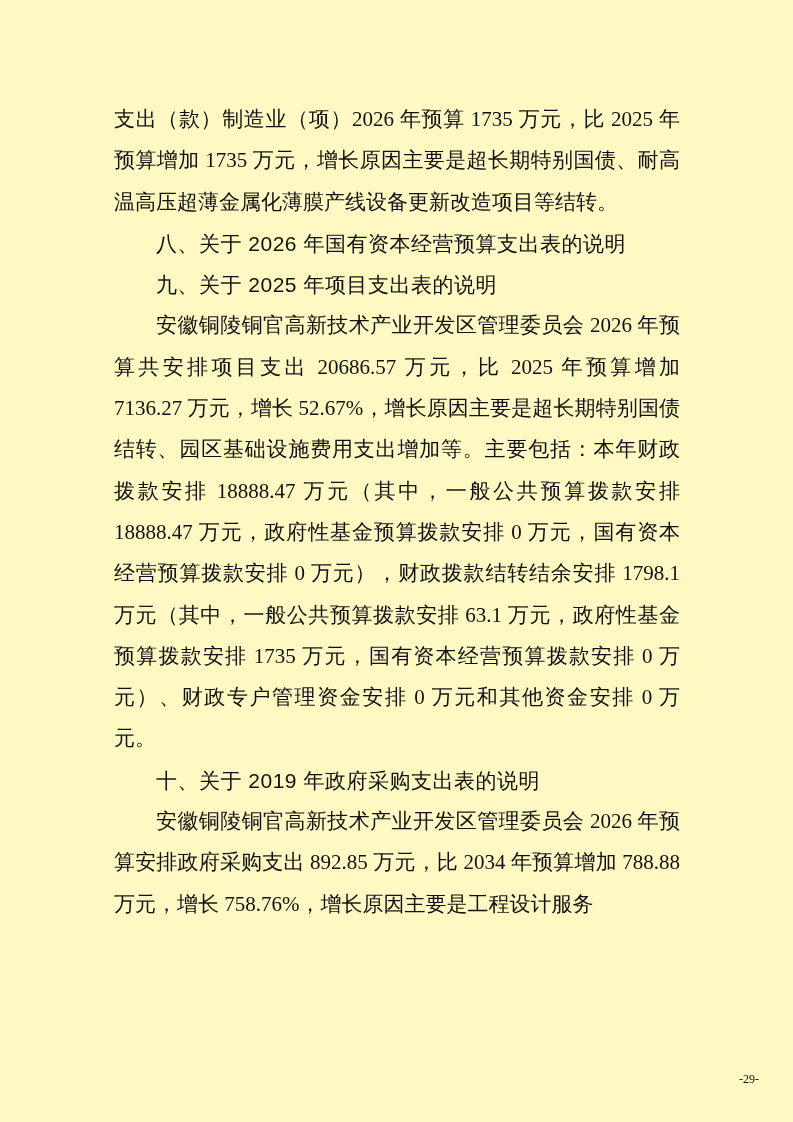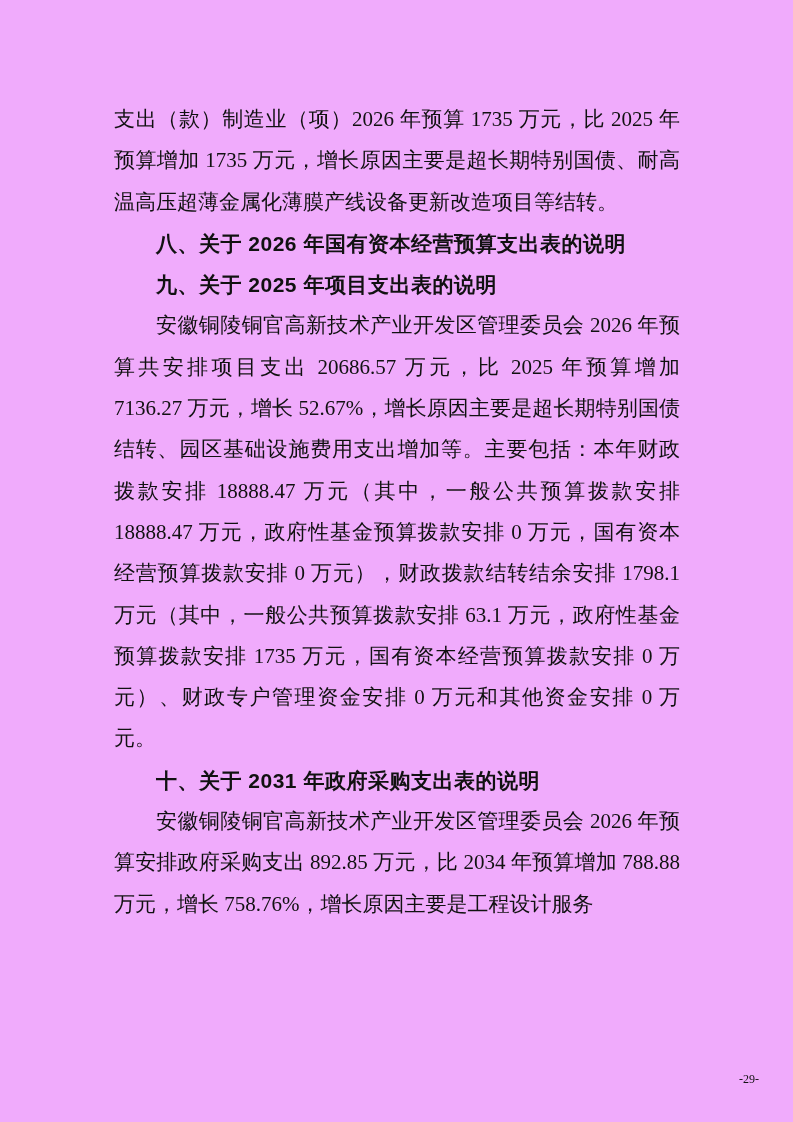--- a/index.html
+++ b/index.html
@@ -4,21 +4,21 @@
 <style>
   html, body {
     margin: 0;
     padding: 0;
     background: #ffffff;
   }
   .page {
     position: relative;
     width: 793px;
     height: 1122px;
-    background: #f0abfc;
+    background: #fef9c3;
     overflow: hidden;
     font-family: "Liberation Serif", "DejaVu Serif", serif;
     color: #111111;
   }
   .content {
     position: absolute;
     left: 114px;
     top: 99px;
     width: 566px;
     font-size: 21px;
@@ -32,21 +32,21 @@
   }
   p.body {
     text-indent: 2em;
   }
   p.cont {
     text-indent: 0;
   }
   p.heading {
     text-indent: 2em;
     font-family: "Liberation Sans", "DejaVu Sans", sans-serif;
-    font-weight: bold;
+    font-weight: normal;
     letter-spacing: 0.5px;
   }
   .page-number {
     position: absolute;
     top: 1068px;
     right: 34px;
     font-size: 12px;
     line-height: 22px;
     font-family: "Liberation Serif", "DejaVu Serif", serif;
     color: #111111;
@@ -54,18 +54,18 @@
 </style>
 </head>
 <body>
 
 <div class="page">
   <div class="content">
     <p class="cont">支出（款）制造业（项）2026 年预算 1735 万元，比 2025 年预算增加 1735 万元，增长原因主要是超长期特别国债、耐高温高压超薄金属化薄膜产线设备更新改造项目等结转。</p>
     <p class="heading">八、关于 2026 年国有资本经营预算支出表的说明</p>
     <p class="heading">九、关于 2025 年项目支出表的说明</p>
     <p class="body">安徽铜陵铜官高新技术产业开发区管理委员会 2026 年预算共安排项目支出 20686.57 万元，比 2025 年预算增加 7136.27 万元，增长 52.67%，增长原因主要是超长期特别国债结转、园区基础设施费用支出增加等。主要包括：本年财政拨款安排 18888.47 万元（其中，一般公共预算拨款安排 18888.47 万元，政府性基金预算拨款安排 0 万元，国有资本经营预算拨款安排 0 万元），财政拨款结转结余安排 1798.1 万元（其中，一般公共预算拨款安排 63.1 万元，政府性基金预算拨款安排 1735 万元，国有资本经营预算拨款安排 0 万元）、财政专户管理资金安排 0 万元和其他资金安排 0 万元。</p>
-    <p class="heading">十、关于 2031 年政府采购支出表的说明</p>
+    <p class="heading">十、关于 2019 年政府采购支出表的说明</p>
     <p class="body">安徽铜陵铜官高新技术产业开发区管理委员会 2026 年预算安排政府采购支出 892.85 万元，比 2034 年预算增加 788.88 万元，增长 758.76%，增长原因主要是工程设计服务</p>
   </div>
 
   <div class="page-number">-29-</div>
 </div>
 
 </body></html>

